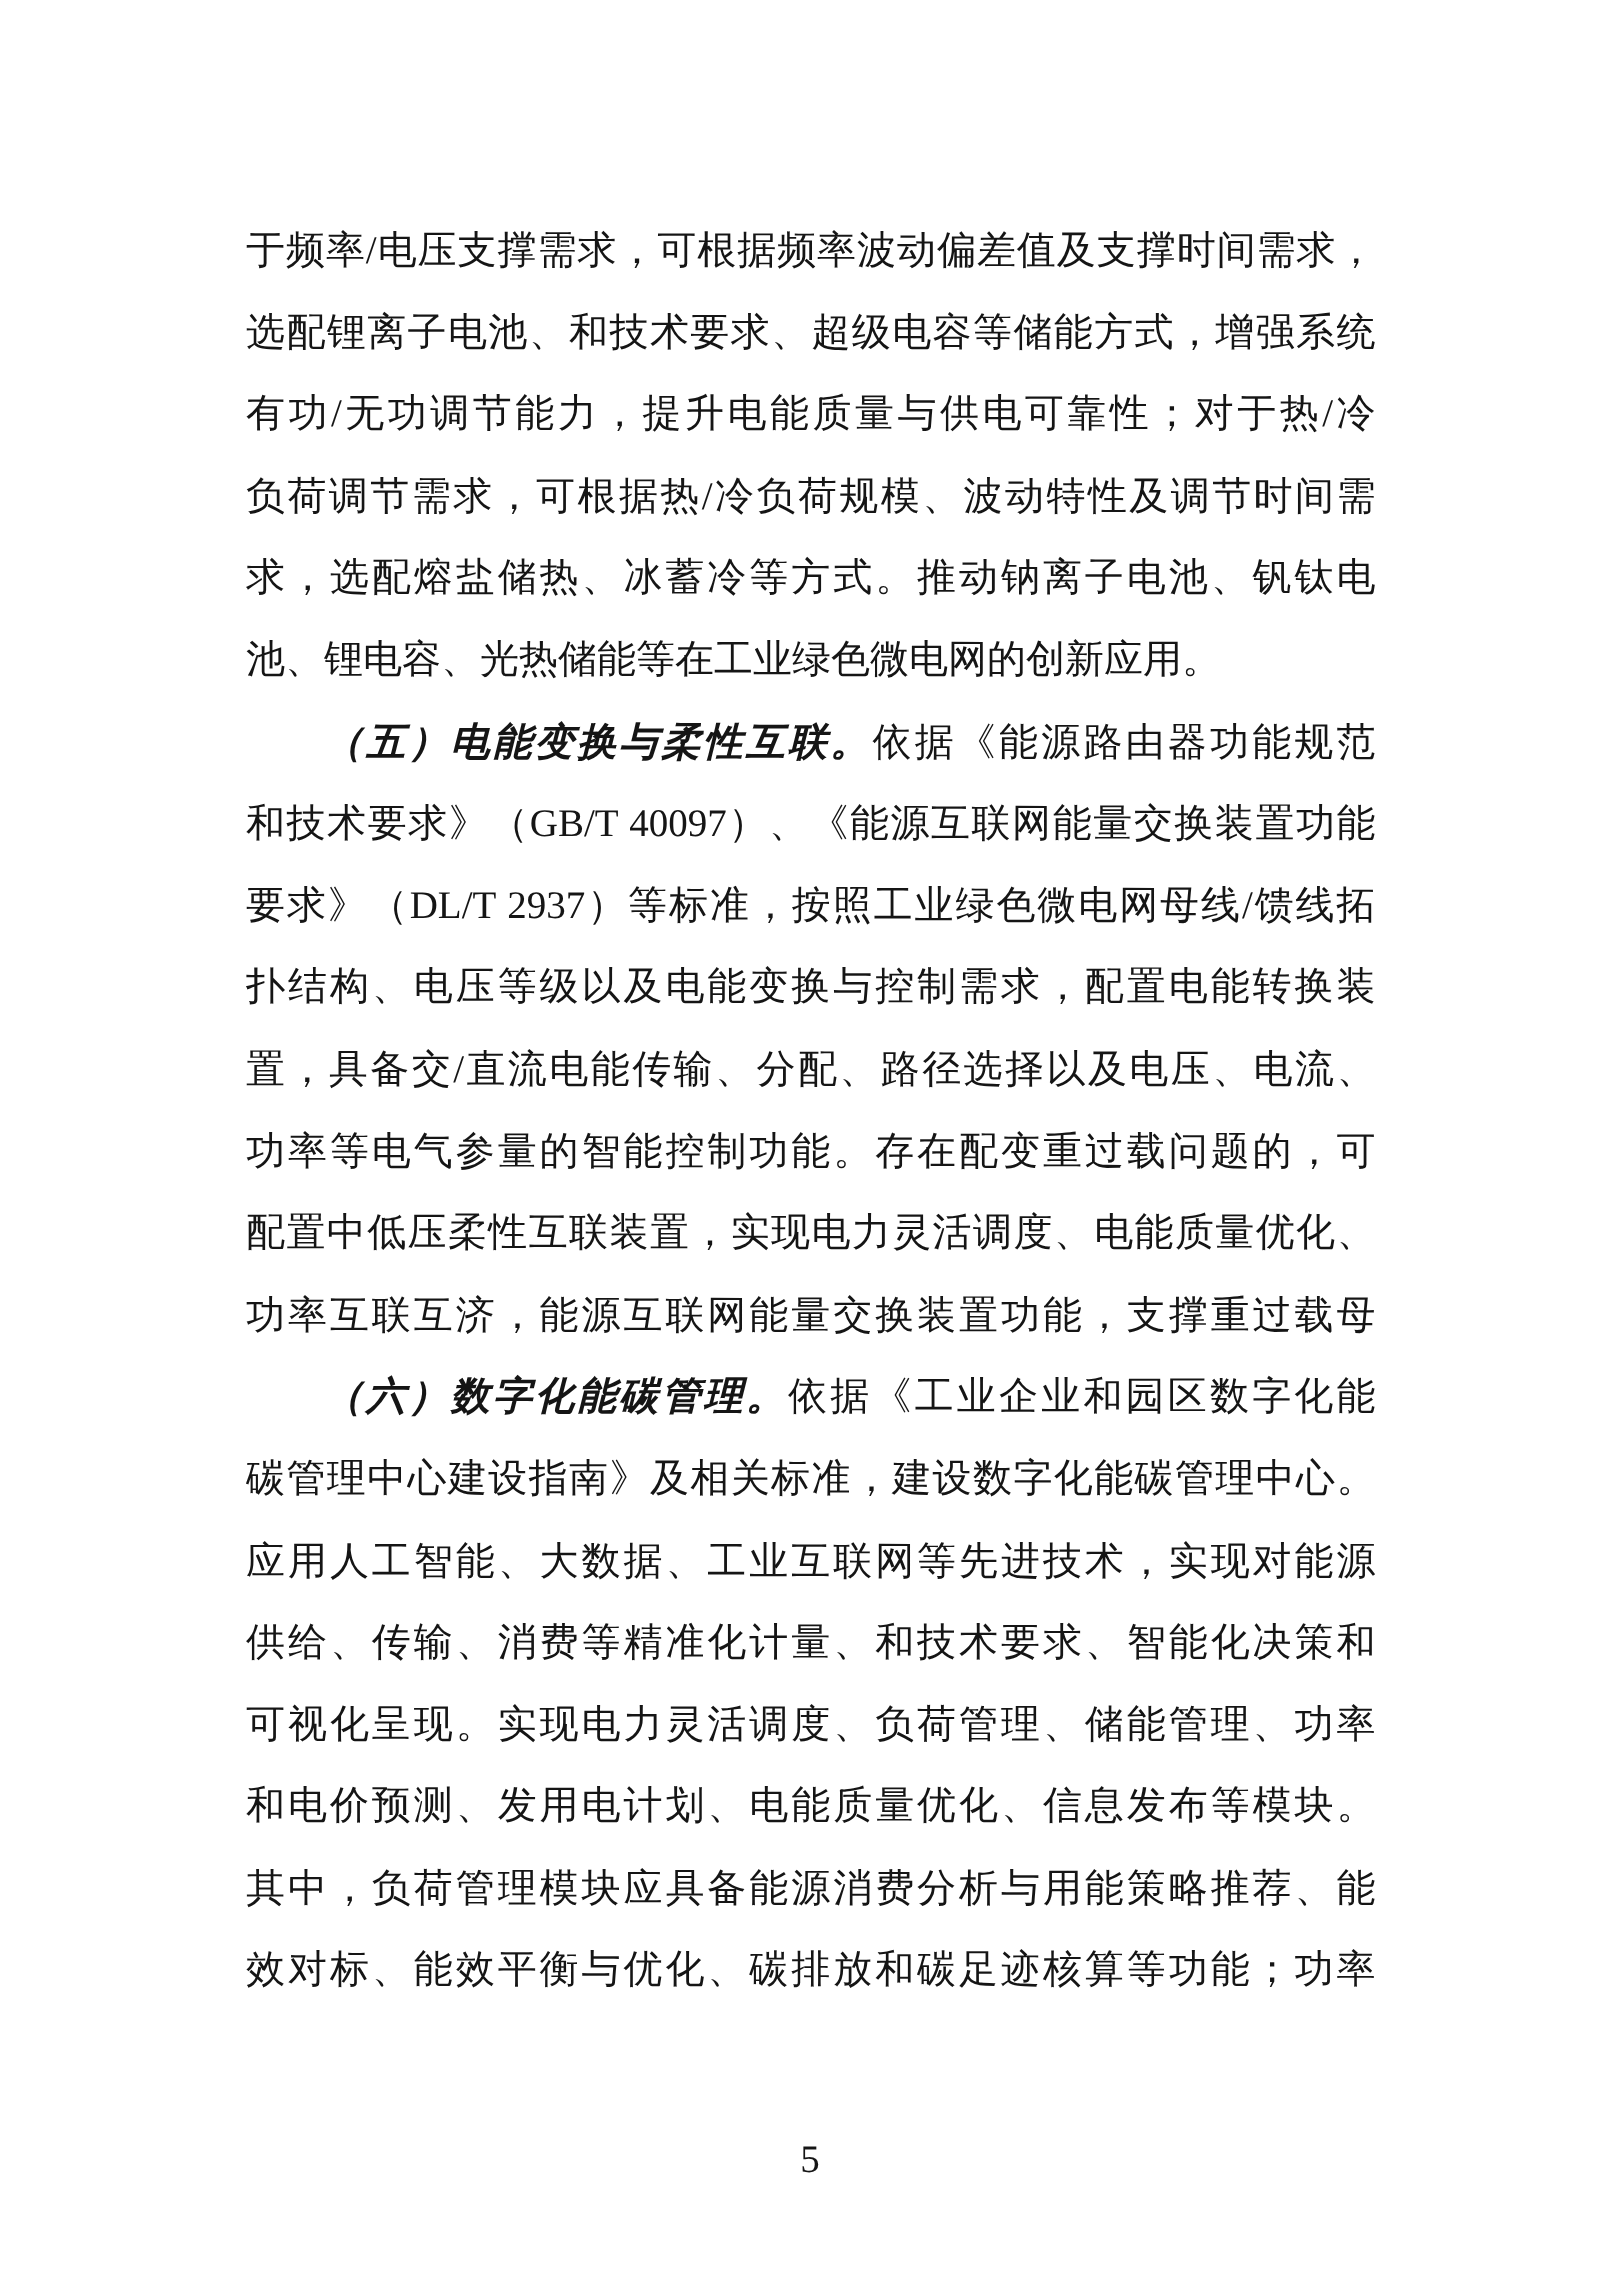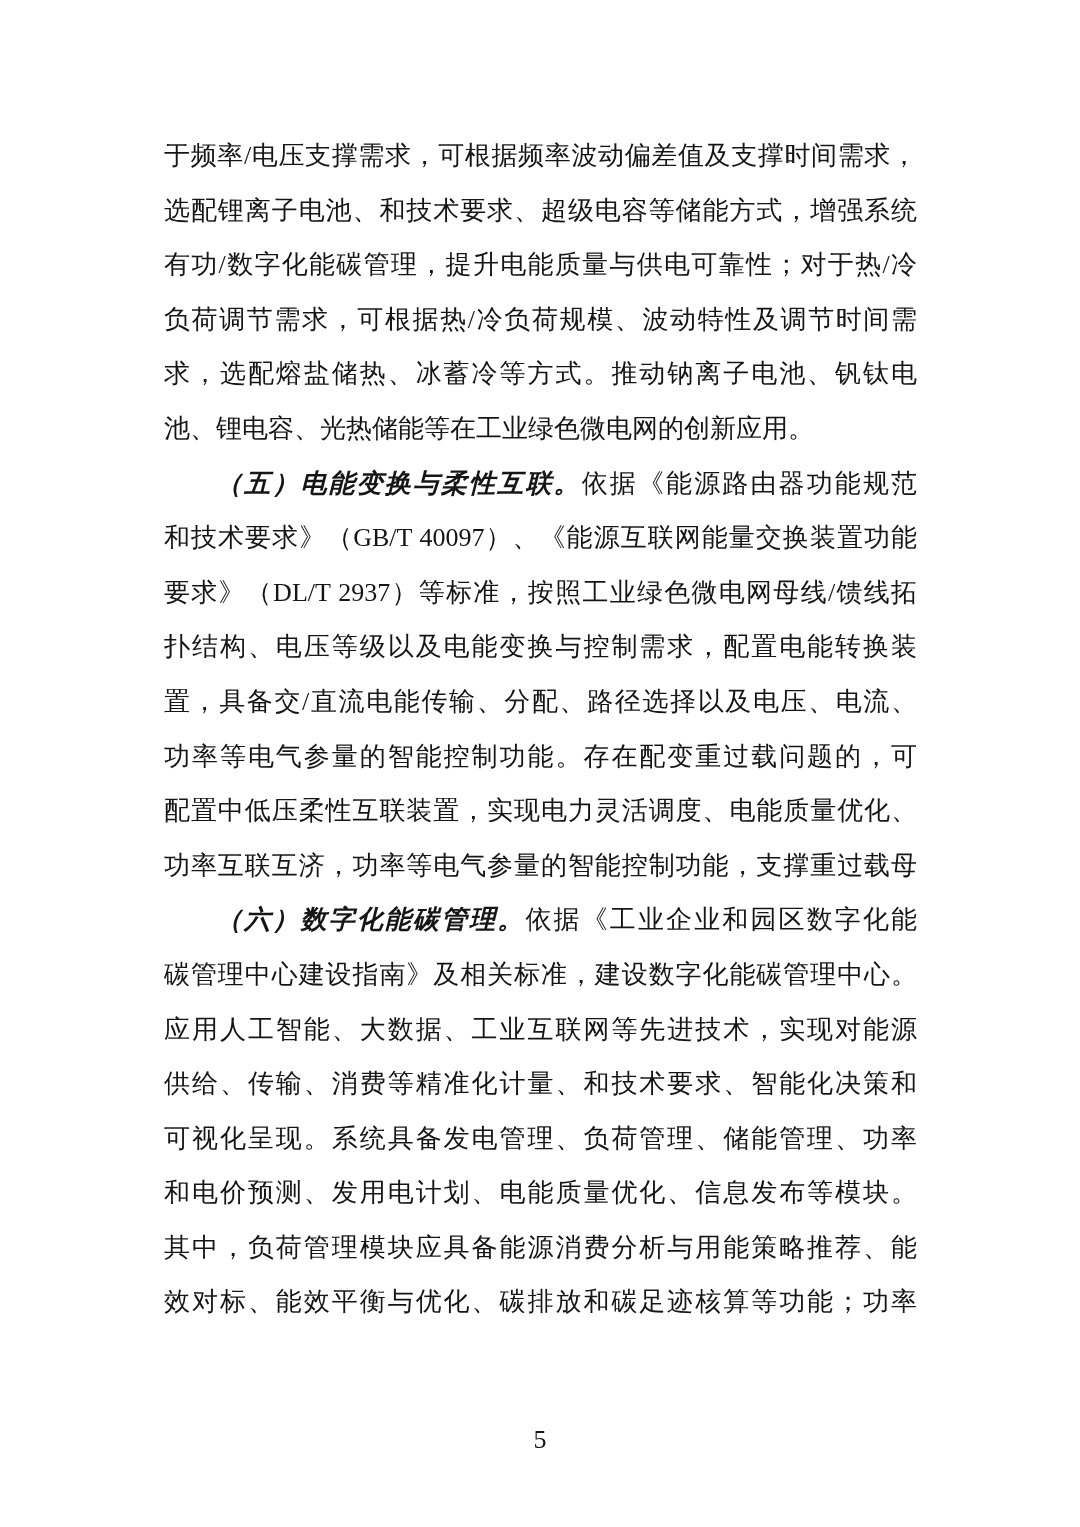--- a/index.html
+++ b/index.html
@@ -12,21 +12,21 @@
     width: 1080px;
     height: 1527px;
     background: #ffffff;
     font-family: "Liberation Serif", "DejaVu Serif", serif;
     color: #151515;
     overflow: hidden;
   }
   .content {
     position: absolute;
     left: 164px;
-    top: 129px;
+    top: 140px;
     width: 753px;
     font-size: 26px;
     line-height: 54.6px;
     text-align: justify;
     text-justify: inter-character;
   }
   .line {
     text-align: justify;
   }
   .line.fill {
@@ -50,37 +50,37 @@
     color: #151515;
   }
 </style>
 </head>
 <body>
 
 <div class="page">
   <div class="content">
       <div class="line fill"><span>于频率/电压支撑需求，可根据频率波动偏差值及支撑时间需求，</span></div>
       <div class="line fill"><span>选配锂离子电池、和技术要求、超级电容等储能方式，增强系统</span></div>
-      <div class="line fill"><span>有功/数字化能碳管理，提升电能质量与供电可靠性；对于热/冷</span></div>
+      <div class="line fill"><span>有功/无功调节能力，提升电能质量与供电可靠性；对于热/冷</span></div>
       <div class="line fill"><span>负荷调节需求，可根据热/冷负荷规模、波动特性及调节时间需</span></div>
       <div class="line fill"><span>求，选配熔盐储热、冰蓄冷等方式。推动钠离子电池、钒钛电</span></div>
       <div class="line"><span>池、锂电容、光热储能等在工业绿色微电网的创新应用。</span></div>
       <div class="line fill indent"><span class="bold">（五）电能变换与柔性互联。</span><span>依据《能源路由器功能规范</span></div>
       <div class="line fill"><span>和技术要求》（GB/T 40097）、《能源互联网能量交换装置功能</span></div>
       <div class="line fill"><span>要求》（DL/T 2937）等标准，按照工业绿色微电网母线/馈线拓</span></div>
       <div class="line fill"><span>扑结构、电压等级以及电能变换与控制需求，配置电能转换装</span></div>
       <div class="line fill"><span>置，具备交/直流电能传输、分配、路径选择以及电压、电流、</span></div>
       <div class="line fill"><span>功率等电气参量的智能控制功能。存在配变重过载问题的，可</span></div>
       <div class="line fill"><span>配置中低压柔性互联装置，实现电力灵活调度、电能质量优化、</span></div>
-      <div class="line fill"><span>功率互联互济，功率等电气参量的智能控制功能，支撑重过载母</span></div>
+      <div class="line fill"><span>功率互联互济，能源互联网能量交换装置功能，支撑重过载母</span></div>
       <div class="line fill indent"><span class="bold">（六）数字化能碳管理。</span><span>依据《工业企业和园区数字化能</span></div>
       <div class="line fill"><span>碳管理中心建设指南》及相关标准，建设数字化能碳管理中心。</span></div>
       <div class="line fill"><span>应用人工智能、大数据、工业互联网等先进技术，实现对能源</span></div>
       <div class="line fill"><span>供给、传输、消费等精准化计量、和技术要求、智能化决策和</span></div>
-      <div class="line fill"><span>可视化呈现。系统具备发电管理、负荷管理、储能管理、功率</span></div>
+      <div class="line fill"><span>可视化呈现。实现电力灵活调度、负荷管理、储能管理、功率</span></div>
       <div class="line fill"><span>和电价预测、发用电计划、电能质量优化、信息发布等模块。</span></div>
       <div class="line fill"><span>其中，负荷管理模块应具备能源消费分析与用能策略推荐、能</span></div>
       <div class="line fill"><span>效对标、能效平衡与优化、碳排放和碳足迹核算等功能；功率</span></div>
     </div>
   <div class="footer">
     <span>5</span>
   </div>
 </div>
 
 </body></html>

